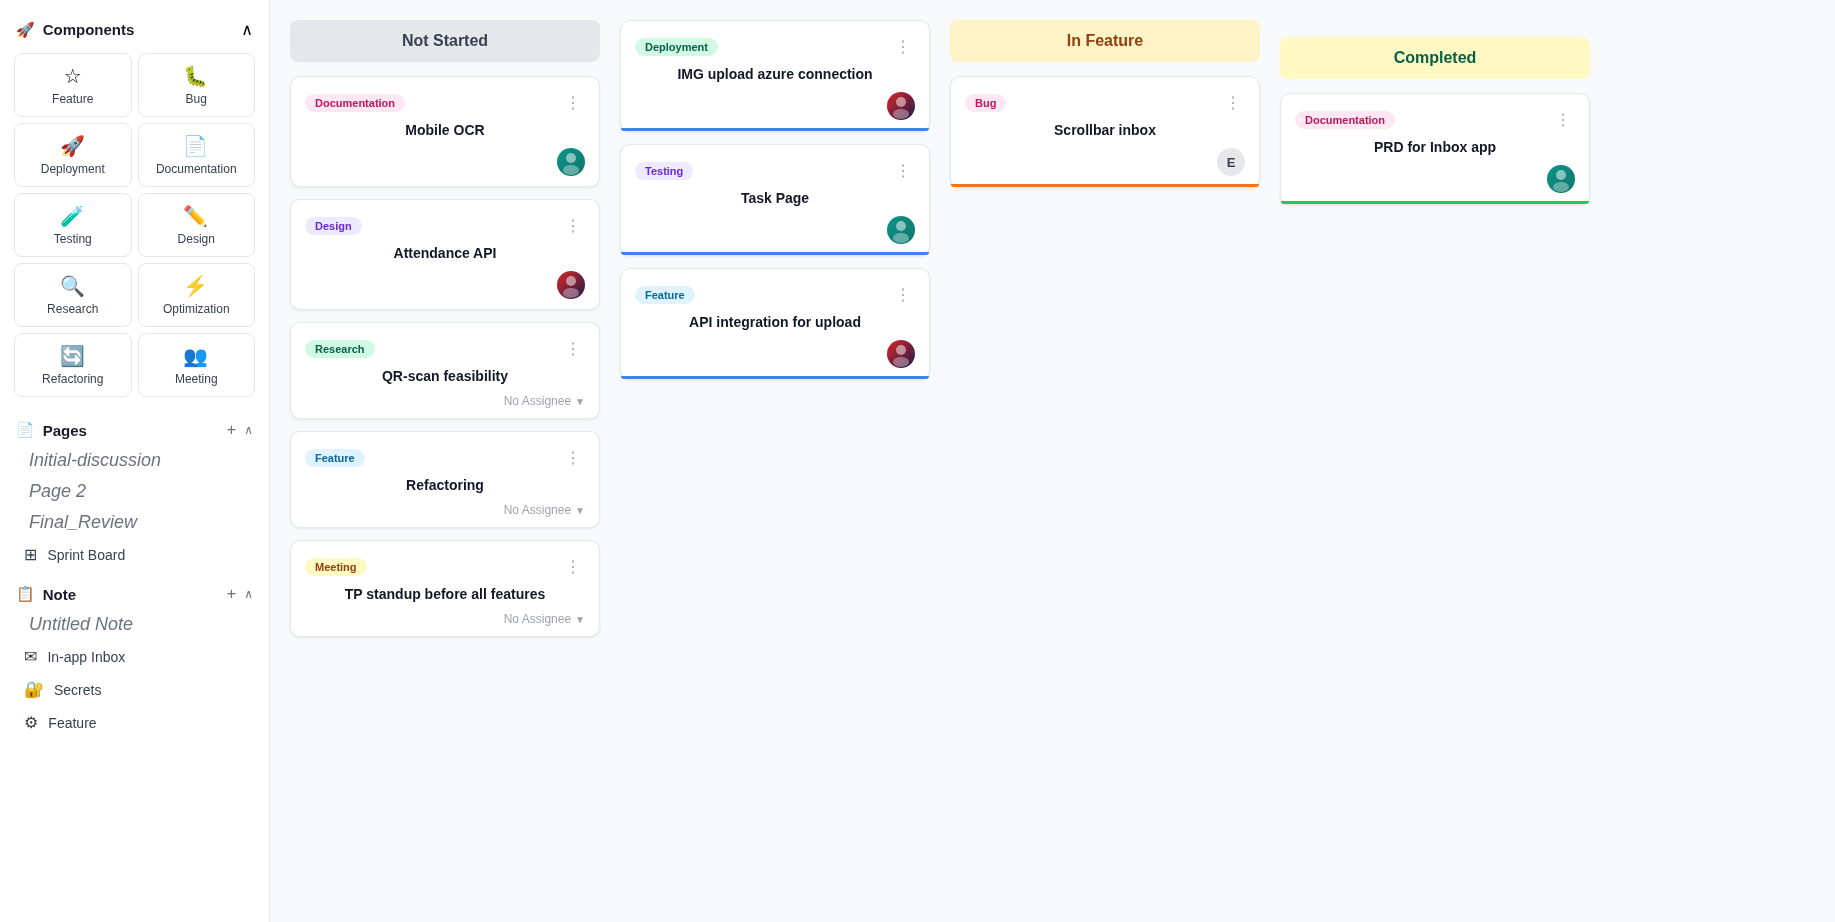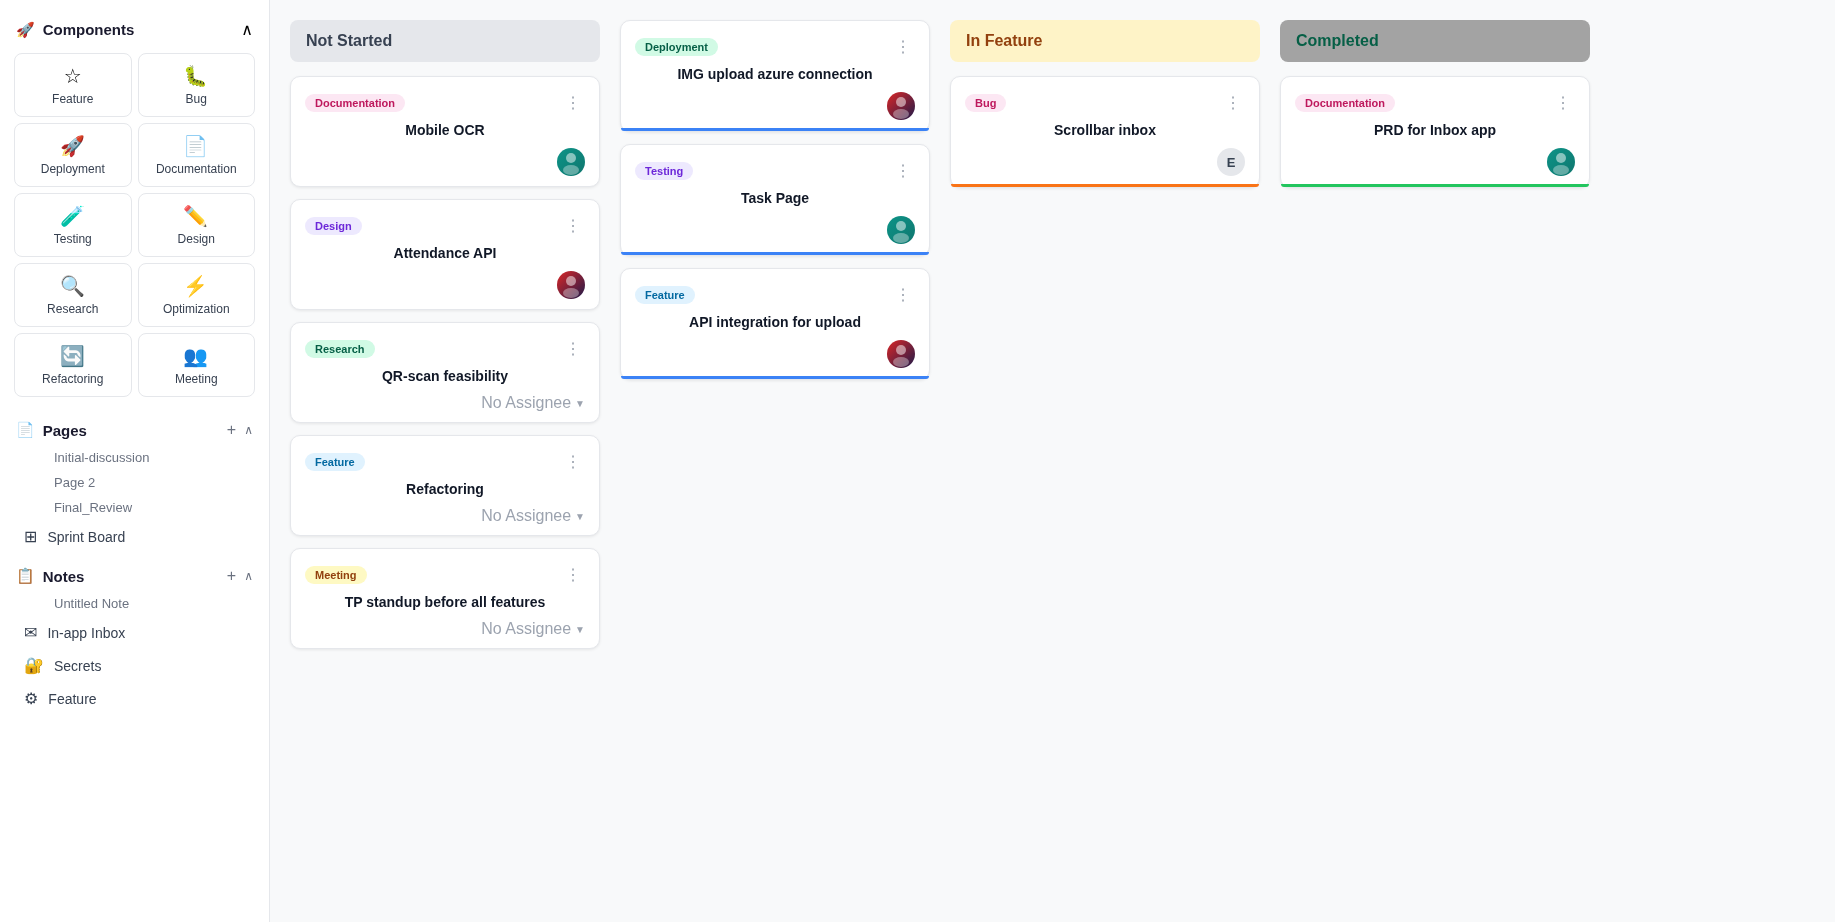--- a/index.html
+++ b/index.html
@@ -63,24 +63,25 @@
       color: #374151;
       border-radius: 6px;
       margin: 1px 8px;
     }
     .sidebar-nav-item .nav-icon { font-size: 16px; }
 
     .pages-section, .notes-section {
       margin-top: 8px;
     }
     .sub-page-item {
-      padding: 5px 16px 5px 54px;
-      font-size: 13px;
+      padding: 5px 16px 5px 29px;
+      font-size: 18px;
       color: #6b7280;
       cursor: pointer;
+      font-style: italic;
     }
 
     .add-btn {
       background: none;
       border: none;
       cursor: pointer;
       font-size: 16px;
       color: #6b7280;
       padding: 2px 4px;
     }
@@ -107,28 +108,29 @@
       min-width: max-content;
       align-items: flex-start;
     }
     .board-column {
       width: 310px;
       min-width: 310px;
     }
     .column-header {
       border-radius: 8px;
       padding: 12px 16px;
+      text-align: center;
       font-size: 16px;
       font-weight: 700;
       margin-bottom: 14px;
     }
     .col-not-started { background: #e5e7eb; color: #374151; }
     .col-in-progress { background: #dbeafe; color: #1e40af; }
     .col-in-review { background: #fef3c7; color: #92400e; }
-    .col-completed { background: #a3a3a3; color: #065f46; }
+    .col-completed { background: #fef9c3; color: #065f46; margin-top: 17px; }
 
     .task-card {
       background: #fff;
       border-radius: 10px;
       padding: 14px 14px 10px 14px;
       margin-bottom: 12px;
       box-shadow: 0 1px 3px rgba(0,0,0,0.08);
       border: 1px solid #e5e7eb;
       position: relative;
     }
@@ -198,21 +200,21 @@
     .avatar-red { background: linear-gradient(135deg, #dc2626, #1e1b4b); }
     .avatar-letter { background: #e5e7eb; color: #374151; font-size: 13px; font-weight: 700; }
 
     .no-assignee {
       font-size: 12px;
       color: #9ca3af;
       display: flex;
       align-items: center;
       gap: 4px;
     }
-    .no-assignee-text { font-size: 16px; color: #9ca3af; }
+    .no-assignee-text { font-size: 12px; color: #9ca3af; }
     .dropdown-arrow { font-size: 10px; color: #9ca3af; }
   </style>
 </head>
 <body>
 
 <div id="sidebar">
 
   <div class="sidebar-section-header">
     <div class="sidebar-section-title">
       <span>🚀</span>
@@ -284,21 +286,21 @@
 
   <div class="sidebar-nav-item">
     <span class="nav-icon">⊞</span>
     <span>Sprint Board</span>
   </div>
 
   <div class="notes-section">
     <div class="sidebar-section-header">
       <div class="sidebar-section-title">
         <span>📋</span>
-        <span>Notes</span>
+        <span>Note</span>
       </div>
       <div class="section-controls">
         <button class="add-btn">+</button>
         <button class="collapse-btn">∧</button>
       </div>
     </div>
     <div id="notes-list">
         <div class="sub-page-item">Untitled Note</div>
       </div>
   </div>

